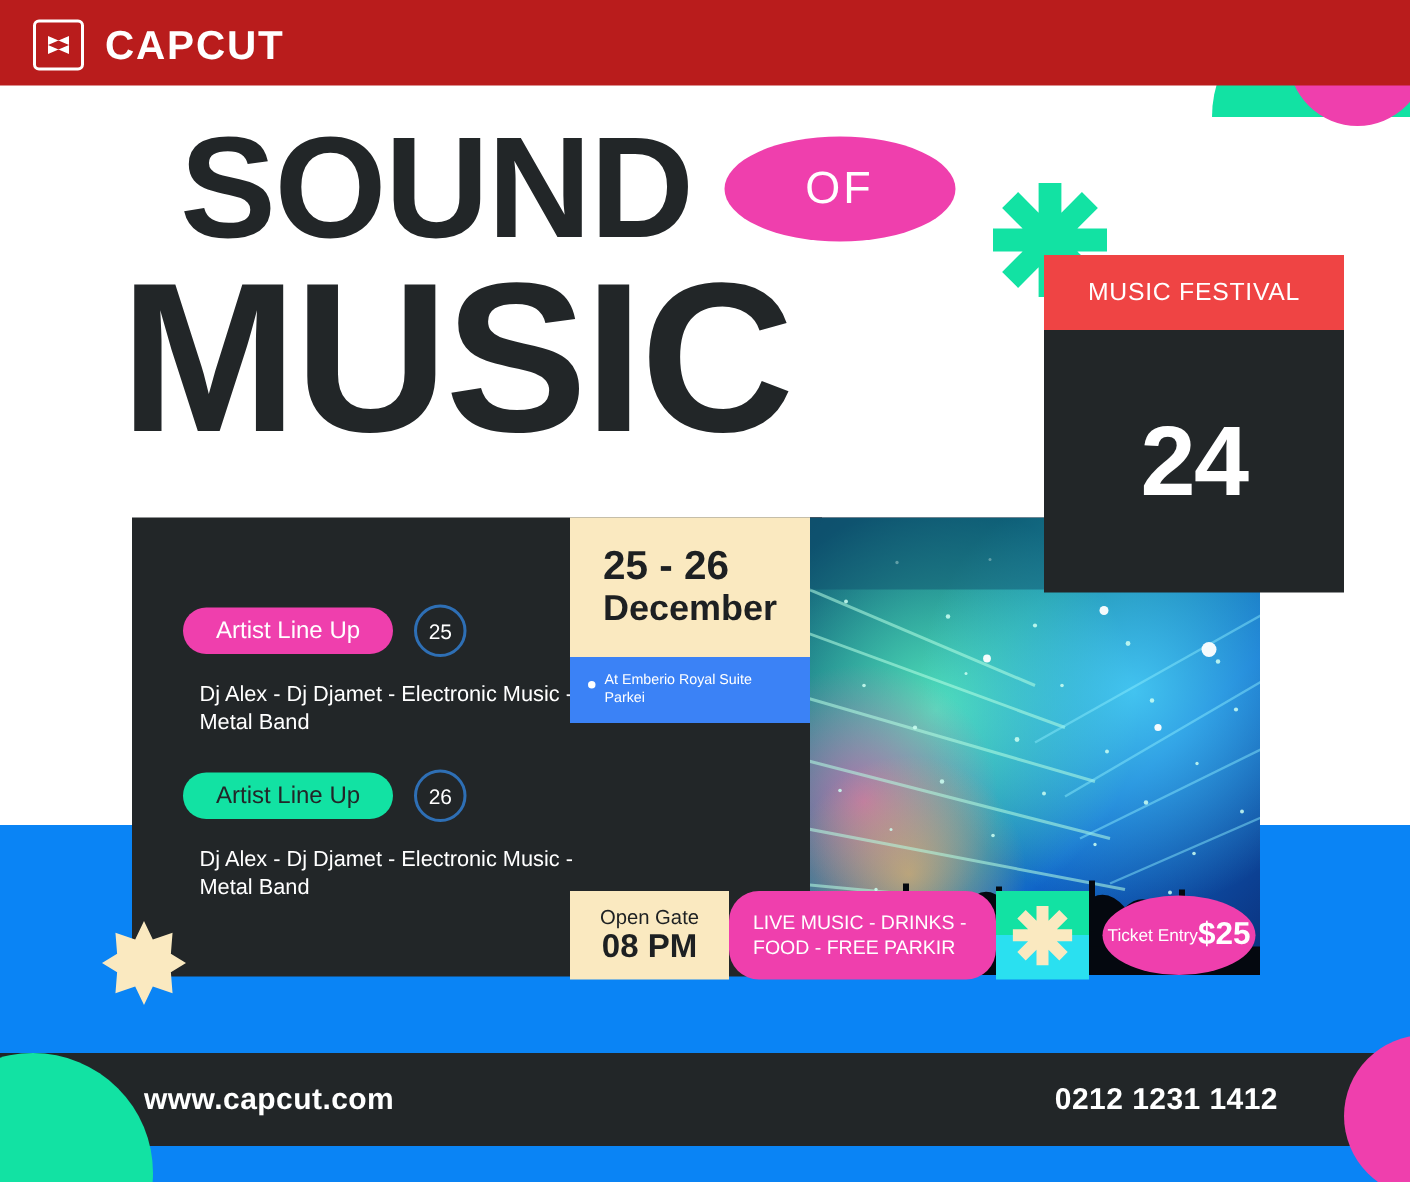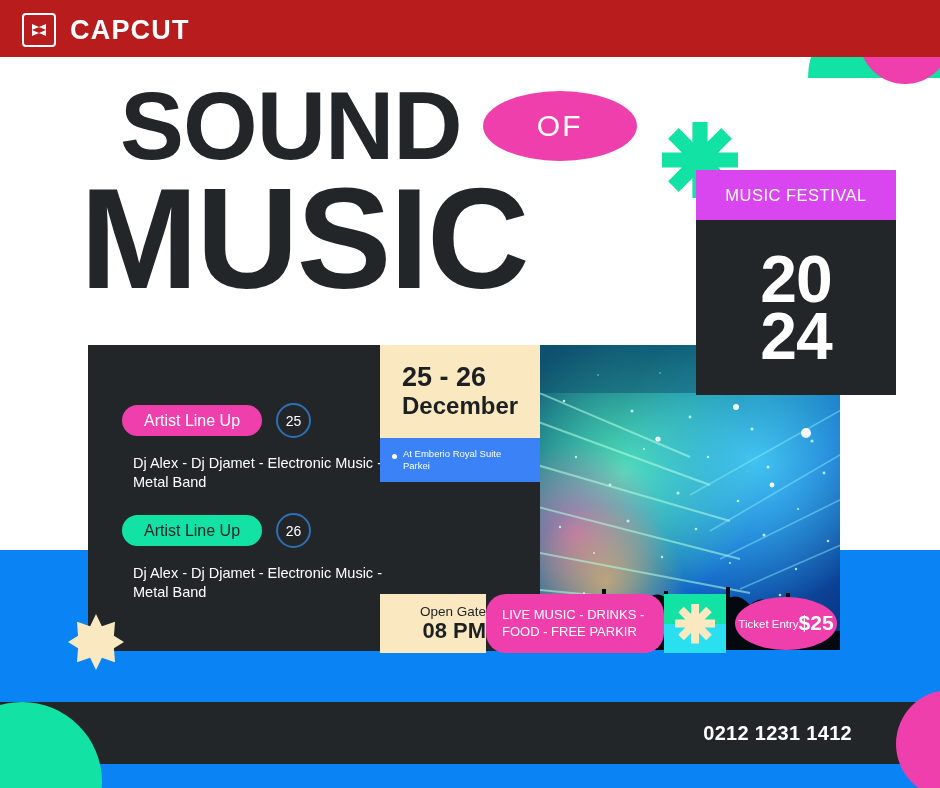--- a/index.html
+++ b/index.html
@@ -153,21 +153,21 @@
 
   
   .festival-badge {
     position: absolute;
     left: 696px; top: 170px;
     width: 200px;
     z-index: 30;
   }
   .festival-label {
     height: 50px;
-    background: #d946ef;
+    background: #ef4444;
     color: #ffffff;
     font-size: 16.5px;
     display: flex;
     align-items: center;
     justify-content: center;
     letter-spacing: 0.5px;
   }
   .festival-year {
     height: 175px;
     background: #222628;
@@ -302,21 +302,21 @@
     left: 380px; top: 594px;
     height: 59px;
     display: flex;
     z-index: 34;
   }
   .gate-box {
     width: 106px;
     background: #fae9c0;
     display: flex;
     flex-direction: column;
-    align-items: flex-end;
+    align-items: center;
     justify-content: center;
   }
   .gate-label { font-size: 13.5px; color: #1d2022; }
   .gate-time { font-size: 22px; font-weight: bold; color: #1d2022; line-height: 1.1; }
   .perks-box {
     width: 178px;
     background: #ef3fad;
     display: flex;
     align-items: center;
     padding-left: 16px;
@@ -406,21 +406,20 @@
       </span>
     </div>
     <div class="word-music">MUSIC</div>
   </div>
 
   <div class="deco-asterisk-top asterisk"></div>
 
   <div class="festival-badge">
     <div class="festival-label">MUSIC FESTIVAL</div>
     <div class="festival-year">
-      <span class="year-part">20</span>
       <span class="year-part">24</span>
     </div>
   </div>
 
   <div class="dark-panel">
     <div class="lineup-group" style="top:58px;">
       <div class="lineup-row">
         <span class="lineup-pill pill-pink">Artist Line Up</span>
         <span class="day-circle">25</span>
       </div>
@@ -558,18 +557,19 @@
   </div>
 
   <div class="ticket-oval">
     <span class="ticket-label">Ticket Entry</span>
     <span class="ticket-price">$25</span>
   </div>
 
   <div class="deco-star"></div>
 
   <div class="footer">
+    <span class="footer-site">www.capcut.com</span>
     <span class="footer-phone">0212 1231 1412</span>
   </div>
   <div class="deco-bl-green"></div>
   <div class="deco-br-pink"></div>
 
 </div>
 
 </body></html>

